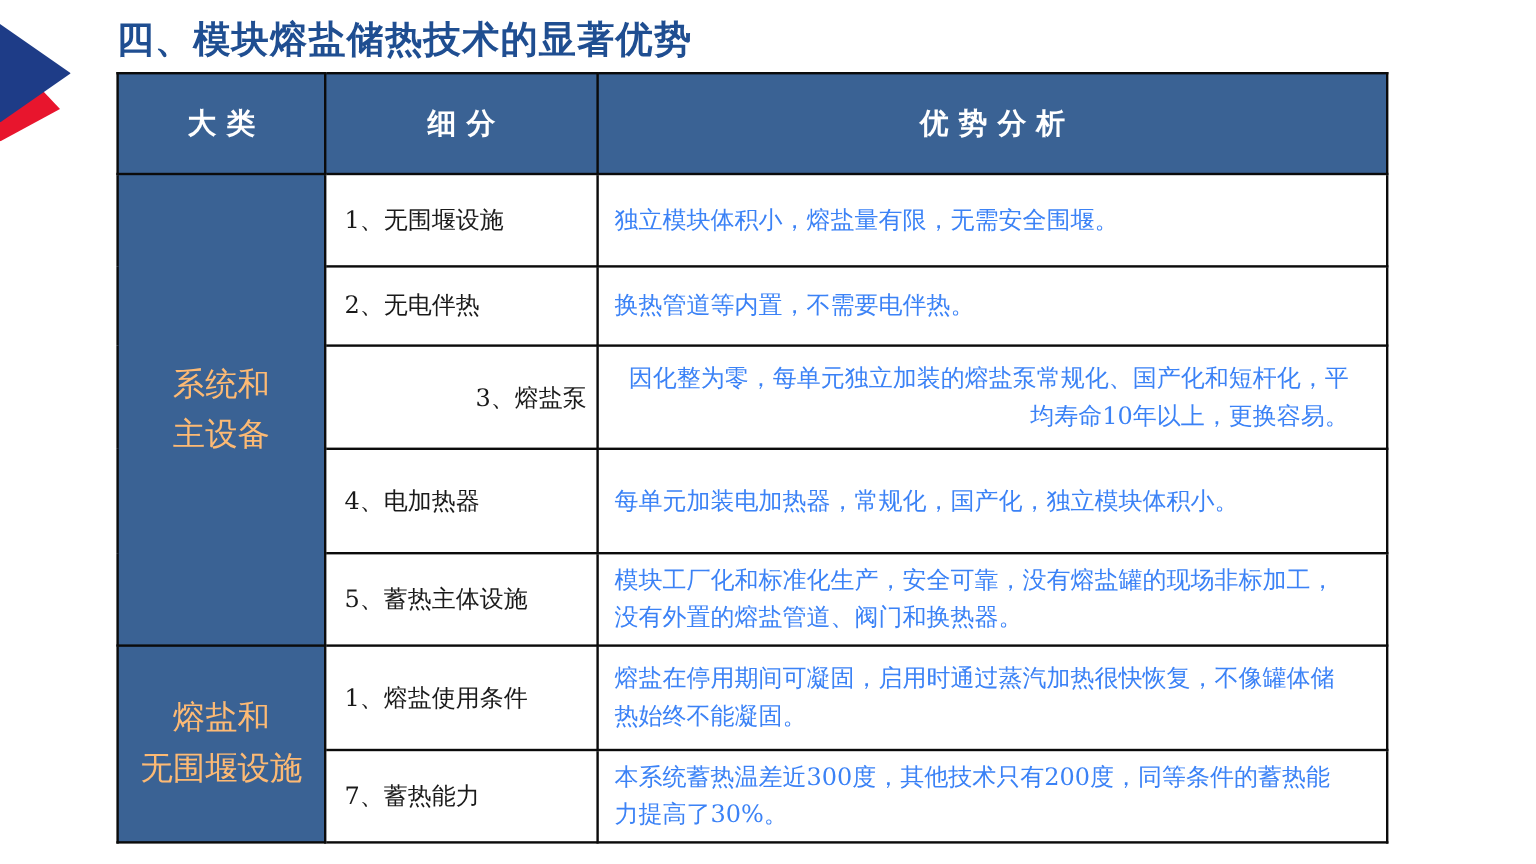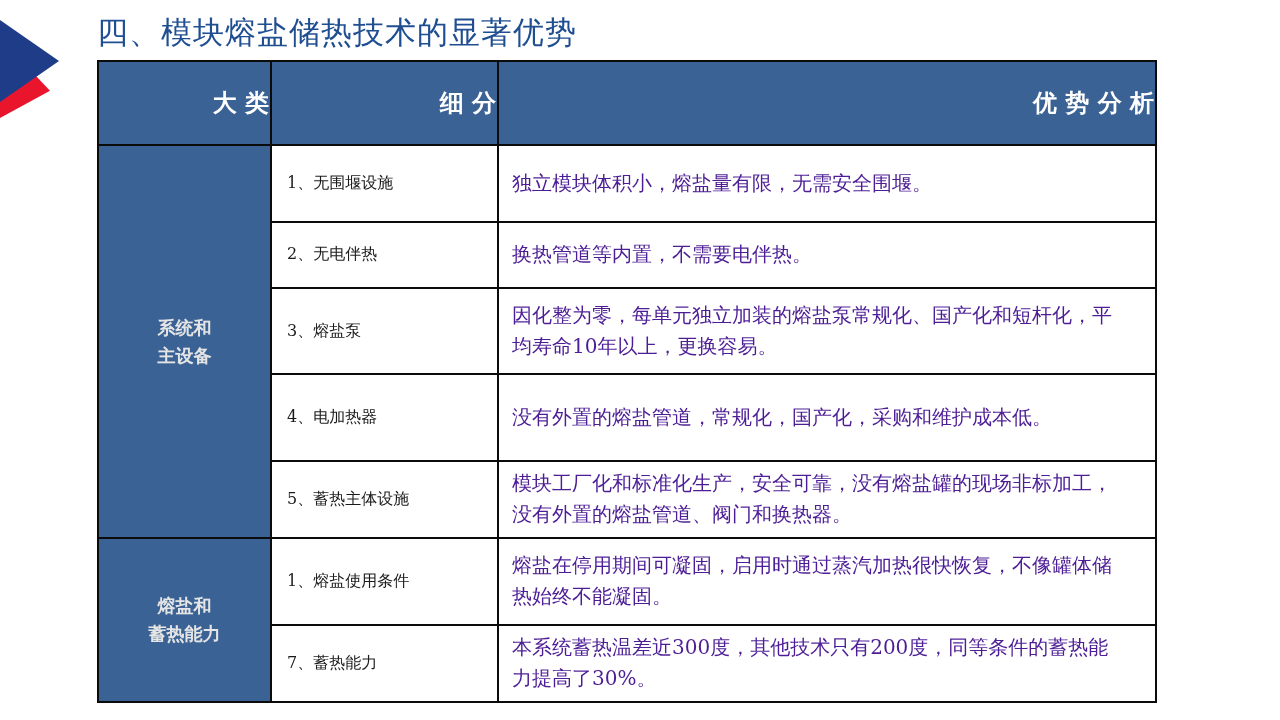--- a/index.html
+++ b/index.html
@@ -18,55 +18,55 @@
     clip-path:polygon(0 0,100% 66%,0 100%);
   }
   .tri-navy{
     position:absolute;left:0;top:10px;width:59px;height:82px;
     background:#1E3C87;
     clip-path:polygon(0 0,100% 50%,0 100%);
   }
   
   .title{
     position:absolute;left:97px;top:12px;
-    font-size:31px;font-weight:normal;color:#1F4E91;
+    font-size:31px;font-weight:bold;color:#1F4E91;
     letter-spacing:1px;
     white-space:nowrap;
   }
   
   table.adv{
     position:absolute;left:97px;top:60px;
     width:1058px;height:643px;
     border-collapse:collapse;
     table-layout:fixed;
   }
   table.adv td,table.adv th{
     border:2px solid #0b0b0b;
     vertical-align:middle;
     box-sizing:border-box;
   }
   col.c1{width:173px;} col.c2{width:227px;} col.c3{width:658px;}
   tr.hrow{height:83px;}
-  tr.r1{height:75px;} tr.r2{height:65px;} tr.r3{height:85px;}
+  tr.r1{height:75px;} tr.r2{height:65px;} tr.r3{height:85px;text-align:right;}
   tr.r4{height:85px;margin-top:22px;} tr.r5{height:60px;} tr.r6{height:85px;} tr.r7{height:73px;}
   .hcell{
     background:#3A6294;color:#ffffff;
-    font-size:24px;font-weight:bold;text-align:right;
+    font-size:24px;font-weight:bold;text-align:center;
   }
   .gcell{
-    background:#3A6294;color:#e5e5e5;
-    font-size:18px;font-weight:bold;text-align:center;
+    background:#3A6294;color:#fdba74;
+    font-size:27px;font-weight:normal;text-align:center;
     white-space:pre-line;line-height:1.55;
   }
   .subcell{
-    font-size:16px;color:#1a1a1a;
+    font-size:20px;color:#1a1a1a;
     padding:4px 8px 4px 15px;
   }
   .anacell{
-    font-size:20px;color:#4c1d95;
+    font-size:20px;color:#3b82f6;
     padding:6px 8px 6px 13px;line-height:1.55;
   }
   .anacell p{margin:0;max-width:612px;}
 </style>
 </head>
 <body>
 
 <div class="slide">
 
   <div class="decor">
@@ -104,32 +104,32 @@
     </tr>
     <tr class="r3">
       <td class="subcell">3、熔盐泵</td>
       <td class="anacell">
             <p>因化整为零，每单元独立加装的熔盐泵常规化、国产化和短杆化，平均寿命10年以上，更换容易。</p>
           </td>
     </tr>
     <tr class="r4">
       <td class="subcell">4、电加热器</td>
       <td class="anacell">
-            <p>没有外置的熔盐管道，常规化，国产化，采购和维护成本低。</p>
+            <p>每单元加装电加热器，常规化，国产化，独立模块体积小。</p>
           </td>
     </tr>
     <tr class="r5">
       <td class="subcell">5、蓄热主体设施</td>
       <td class="anacell">
             <p>模块工厂化和标准化生产，安全可靠，没有熔盐罐的现场非标加工，没有外置的熔盐管道、阀门和换热器。</p>
           </td>
     </tr>
     <tr class="r6">
       <td class="gcell" rowspan="2">熔盐和
-蓄热能力</td>
+无围堰设施</td>
       <td class="subcell">1、熔盐使用条件</td>
       <td class="anacell">
             <p>熔盐在停用期间可凝固，启用时通过蒸汽加热很快恢复，不像罐体储热始终不能凝固。</p>
           </td>
     </tr>
     <tr class="r7">
       <td class="subcell">7、蓄热能力</td>
       <td class="anacell">
             <p>本系统蓄热温差近300度，其他技术只有200度，同等条件的蓄热能力提高了30%。</p>
           </td>

